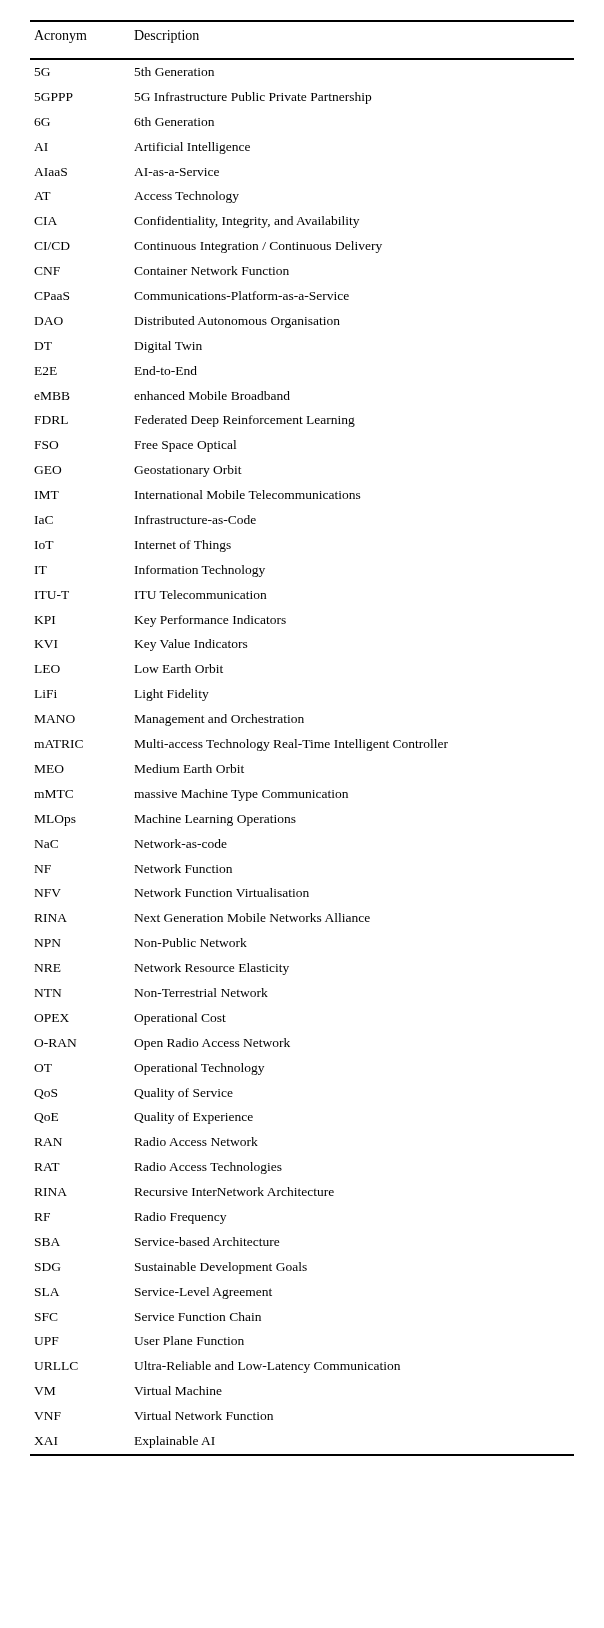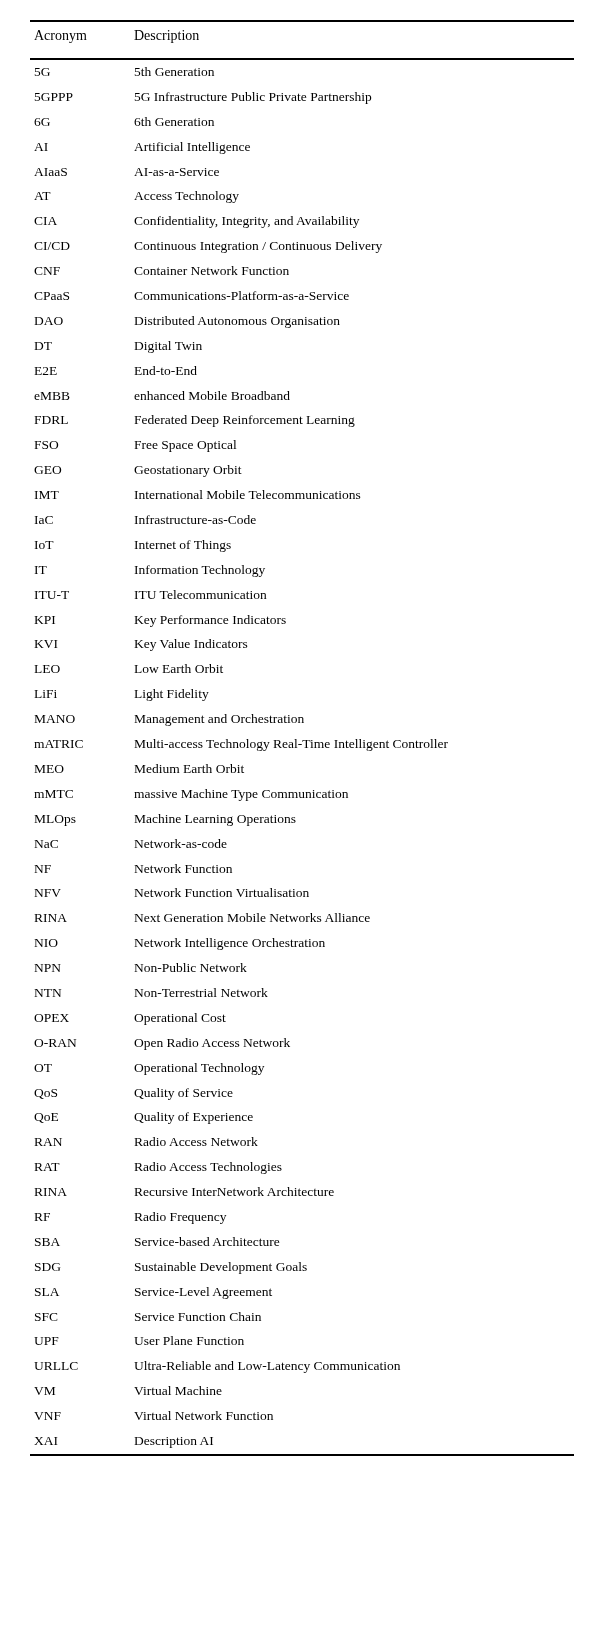--- a/index.html
+++ b/index.html
@@ -199,28 +199,28 @@
         </tr>
         <tr>
           <td>NFV</td>
           <td>Network Function Virtualisation</td>
         </tr>
         <tr>
           <td>RINA</td>
           <td>Next Generation Mobile Networks Alliance</td>
         </tr>
         <tr>
-          <td>NIO</td>
-          <td>Network Intelligence Orchestration</td>
-        </tr>
-        <tr>
           <td>NPN</td>
           <td>Non-Public Network</td>
         </tr>
         <tr>
+          <td>NRE</td>
+          <td>Network Resource Elasticity</td>
+        </tr>
+        <tr>
           <td>NTN</td>
           <td>Non-Terrestrial Network</td>
         </tr>
         <tr>
           <td>OPEX</td>
           <td>Operational Cost</td>
         </tr>
         <tr>
           <td>O-RAN</td>
           <td>Open Radio Access Network</td>
@@ -280,21 +280,21 @@
         <tr>
           <td>VM</td>
           <td>Virtual Machine</td>
         </tr>
         <tr>
           <td>VNF</td>
           <td>Virtual Network Function</td>
         </tr>
         <tr>
           <td>XAI</td>
-          <td>Description AI</td>
+          <td>Explainable AI</td>
         </tr>
       </tbody>
     <tfoot>
       <tr>
         <td colspan="2"></td>
       </tr>
     </tfoot>
   </table>
 </div>
 

